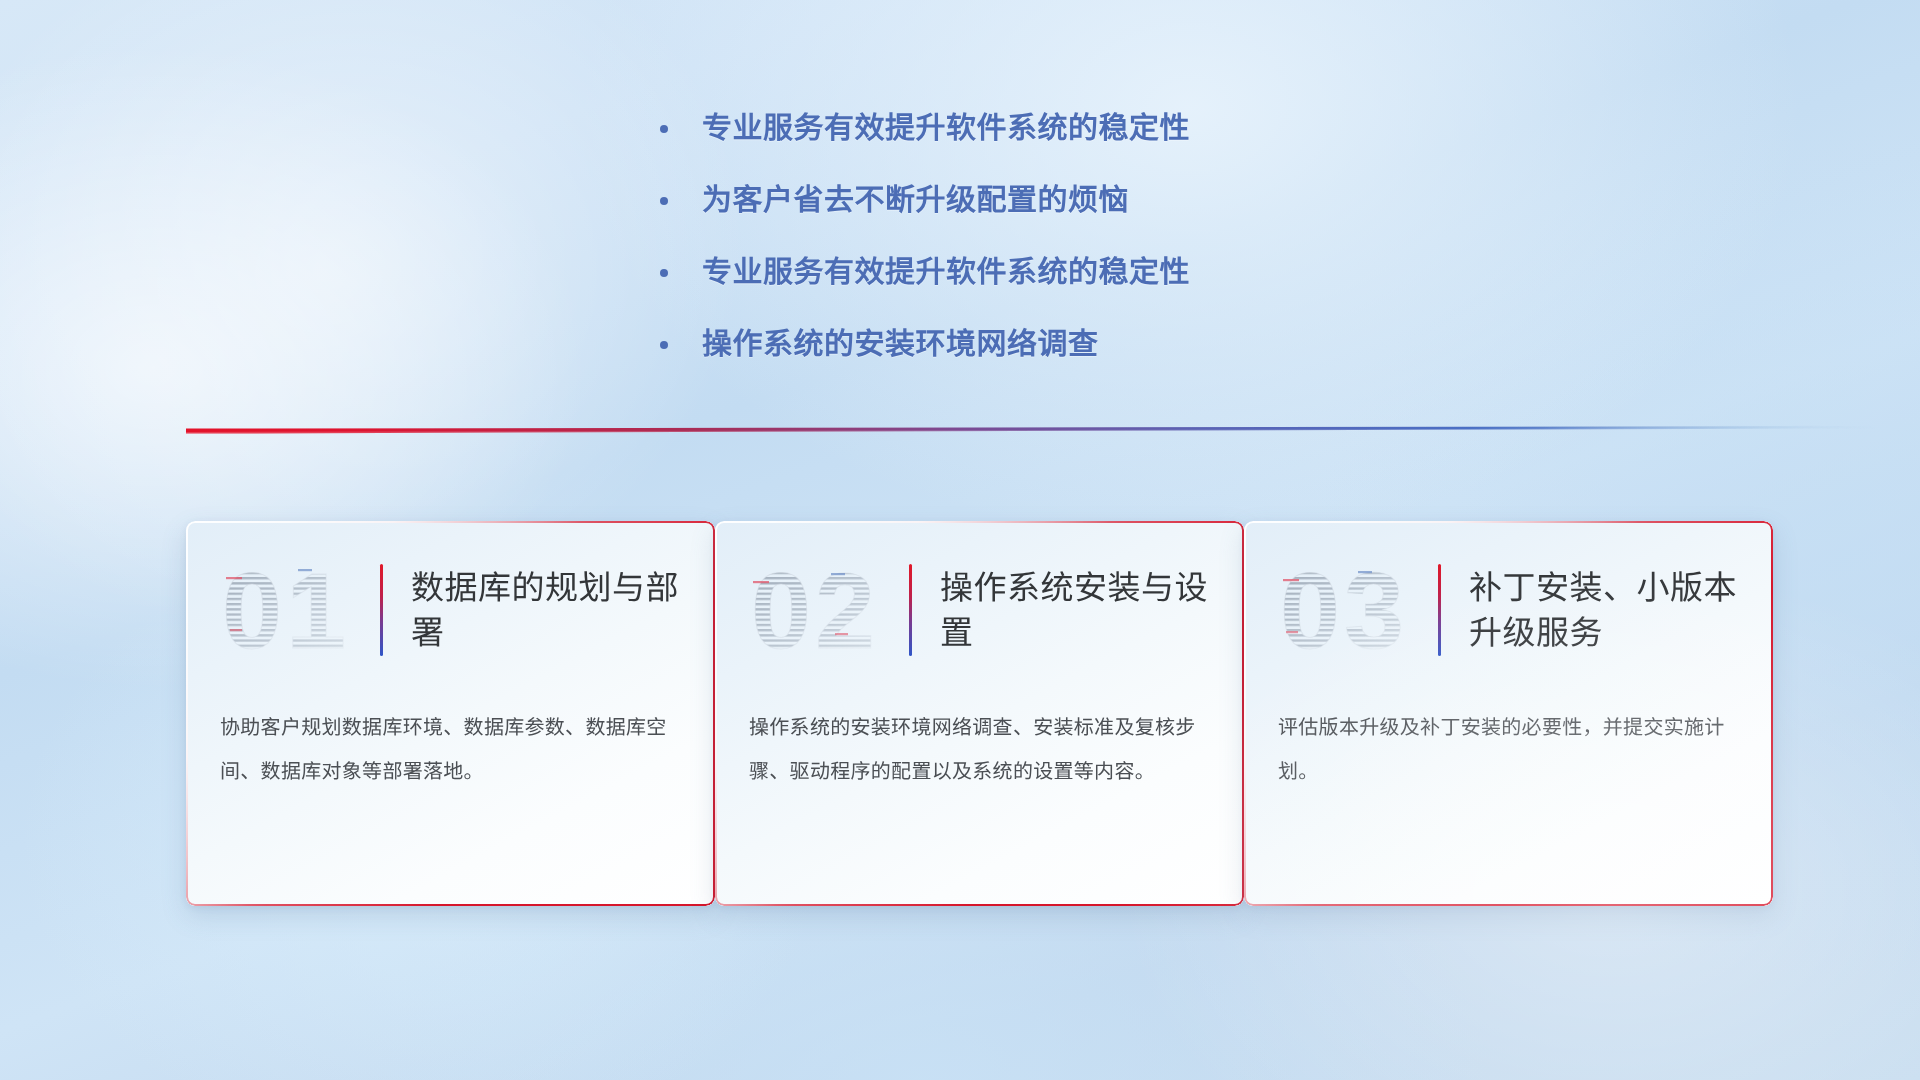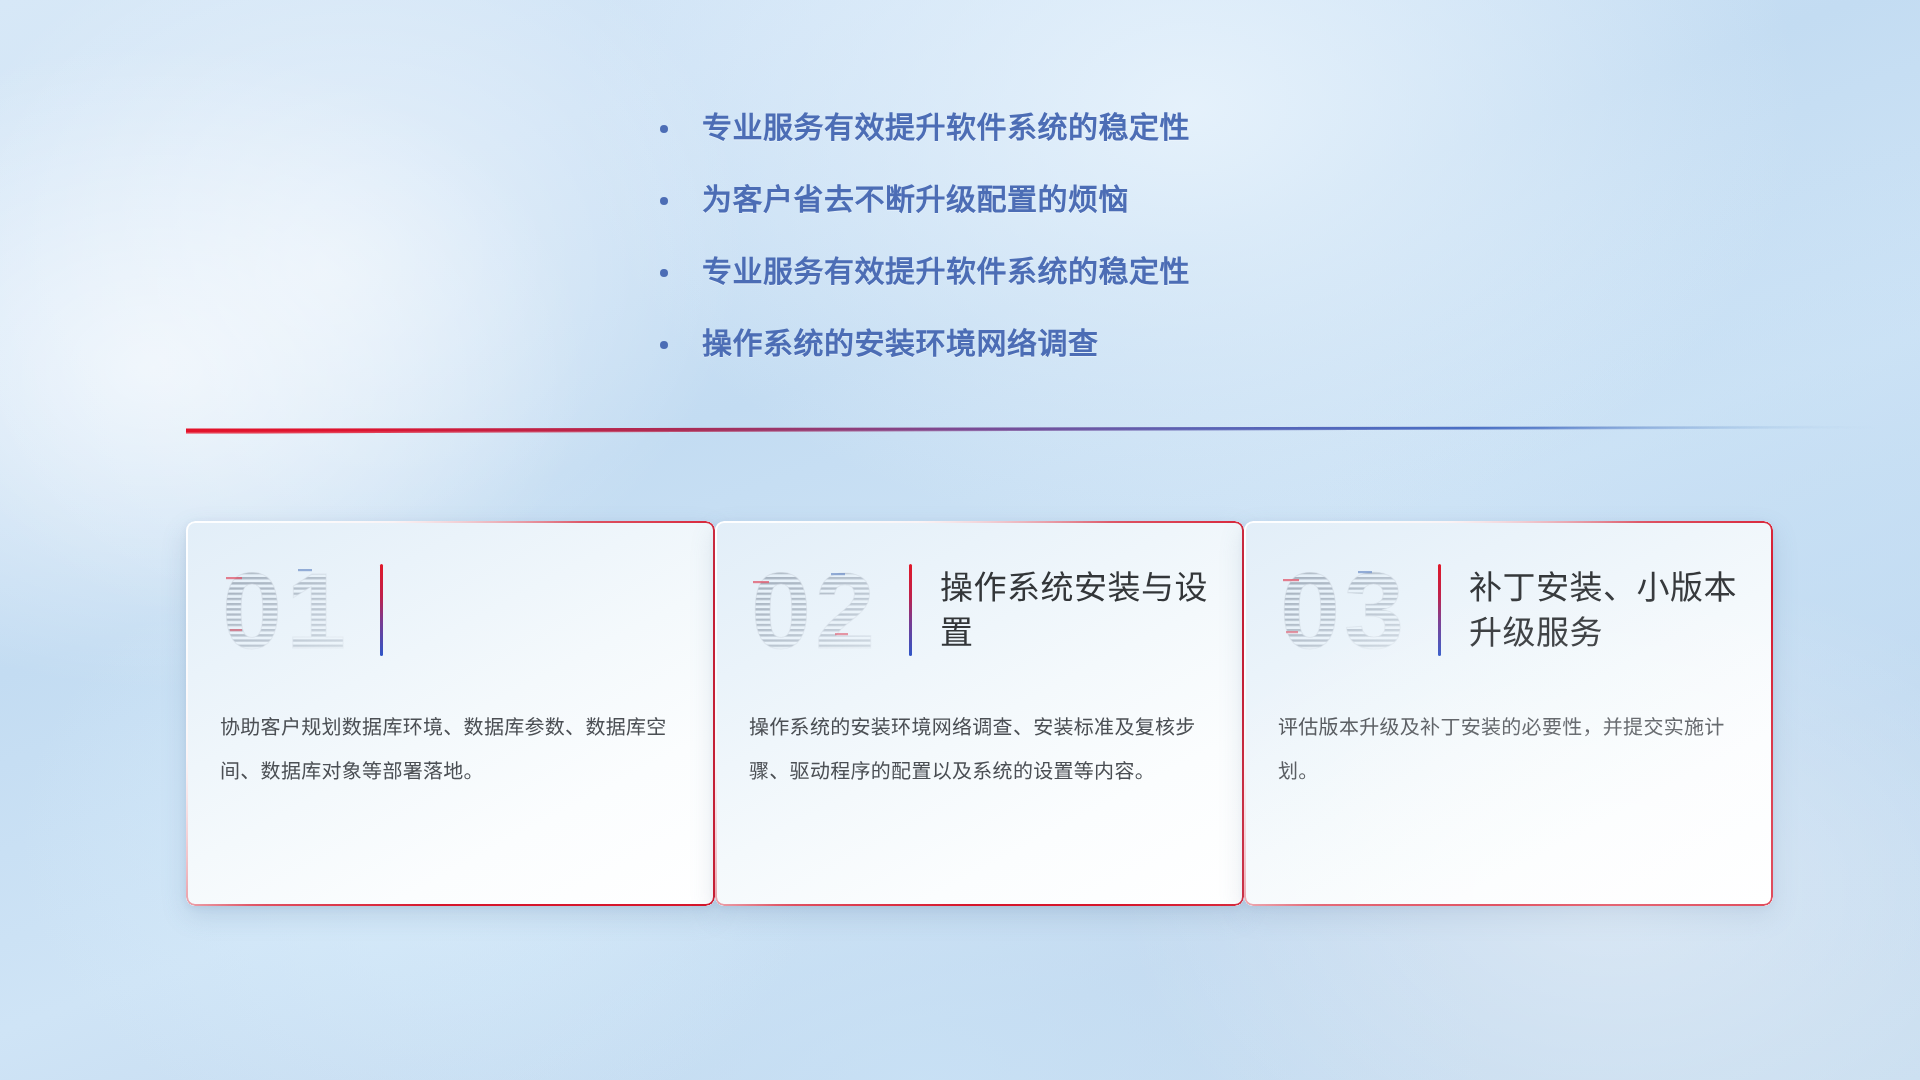--- a/index.html
+++ b/index.html
@@ -189,20 +189,21 @@
             <g mask="url(#numm1)">
               <text x="2" y="97" font-family="'Liberation Sans','DejaVu Sans',sans-serif" font-size="108" font-weight="700" letter-spacing="4" fill="url(#stripes1)">01</text>
               <text x="2" y="97" font-family="'Liberation Sans','DejaVu Sans',sans-serif" font-size="108" font-weight="700" letter-spacing="4" fill="none" stroke="#c7ced8" stroke-width="1" opacity=".5">01</text>
             </g>
             <rect x="6" y="26" width="16" height="2.2" fill="#e0566a" opacity=".75"></rect>
             <rect x="78" y="18" width="14" height="2.2" fill="#6d8ec7" opacity=".7"></rect>
             <rect x="10" y="78" width="12" height="2.2" fill="#e0566a" opacity=".6"></rect>
           </svg>
         </div>
         <div class="vbar"></div>
+        <div class="title">数据库的规划与部署</div>
       </div>
       <div class="card-body">协助客户规划数据库环境、数据库参数、数据库空间、数据库对象等部署落地。</div>
     </div>
 
     <div class="card">
       <div class="edge"></div>
       <div class="edge2"></div>
       <div class="card-head">
         <div class="num">
           <svg viewBox="0 0 150 118" aria-hidden="true">

